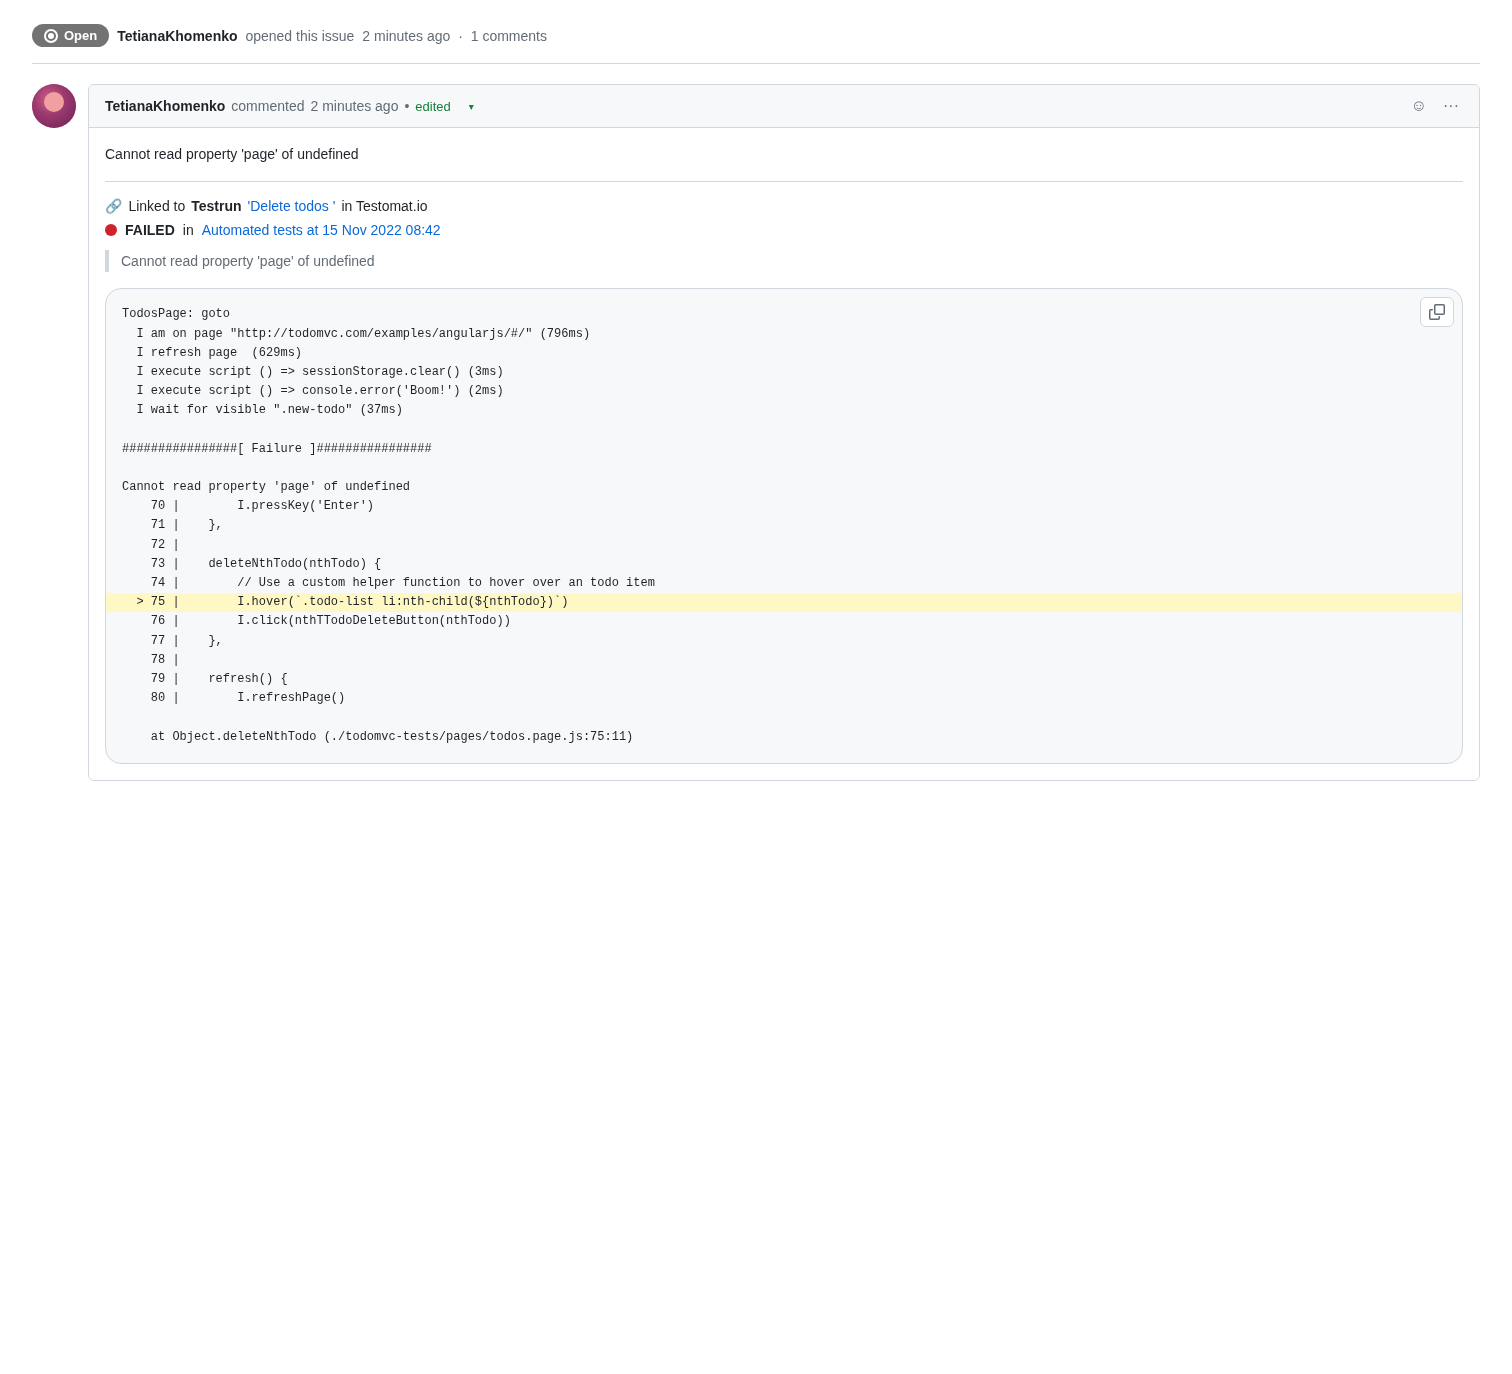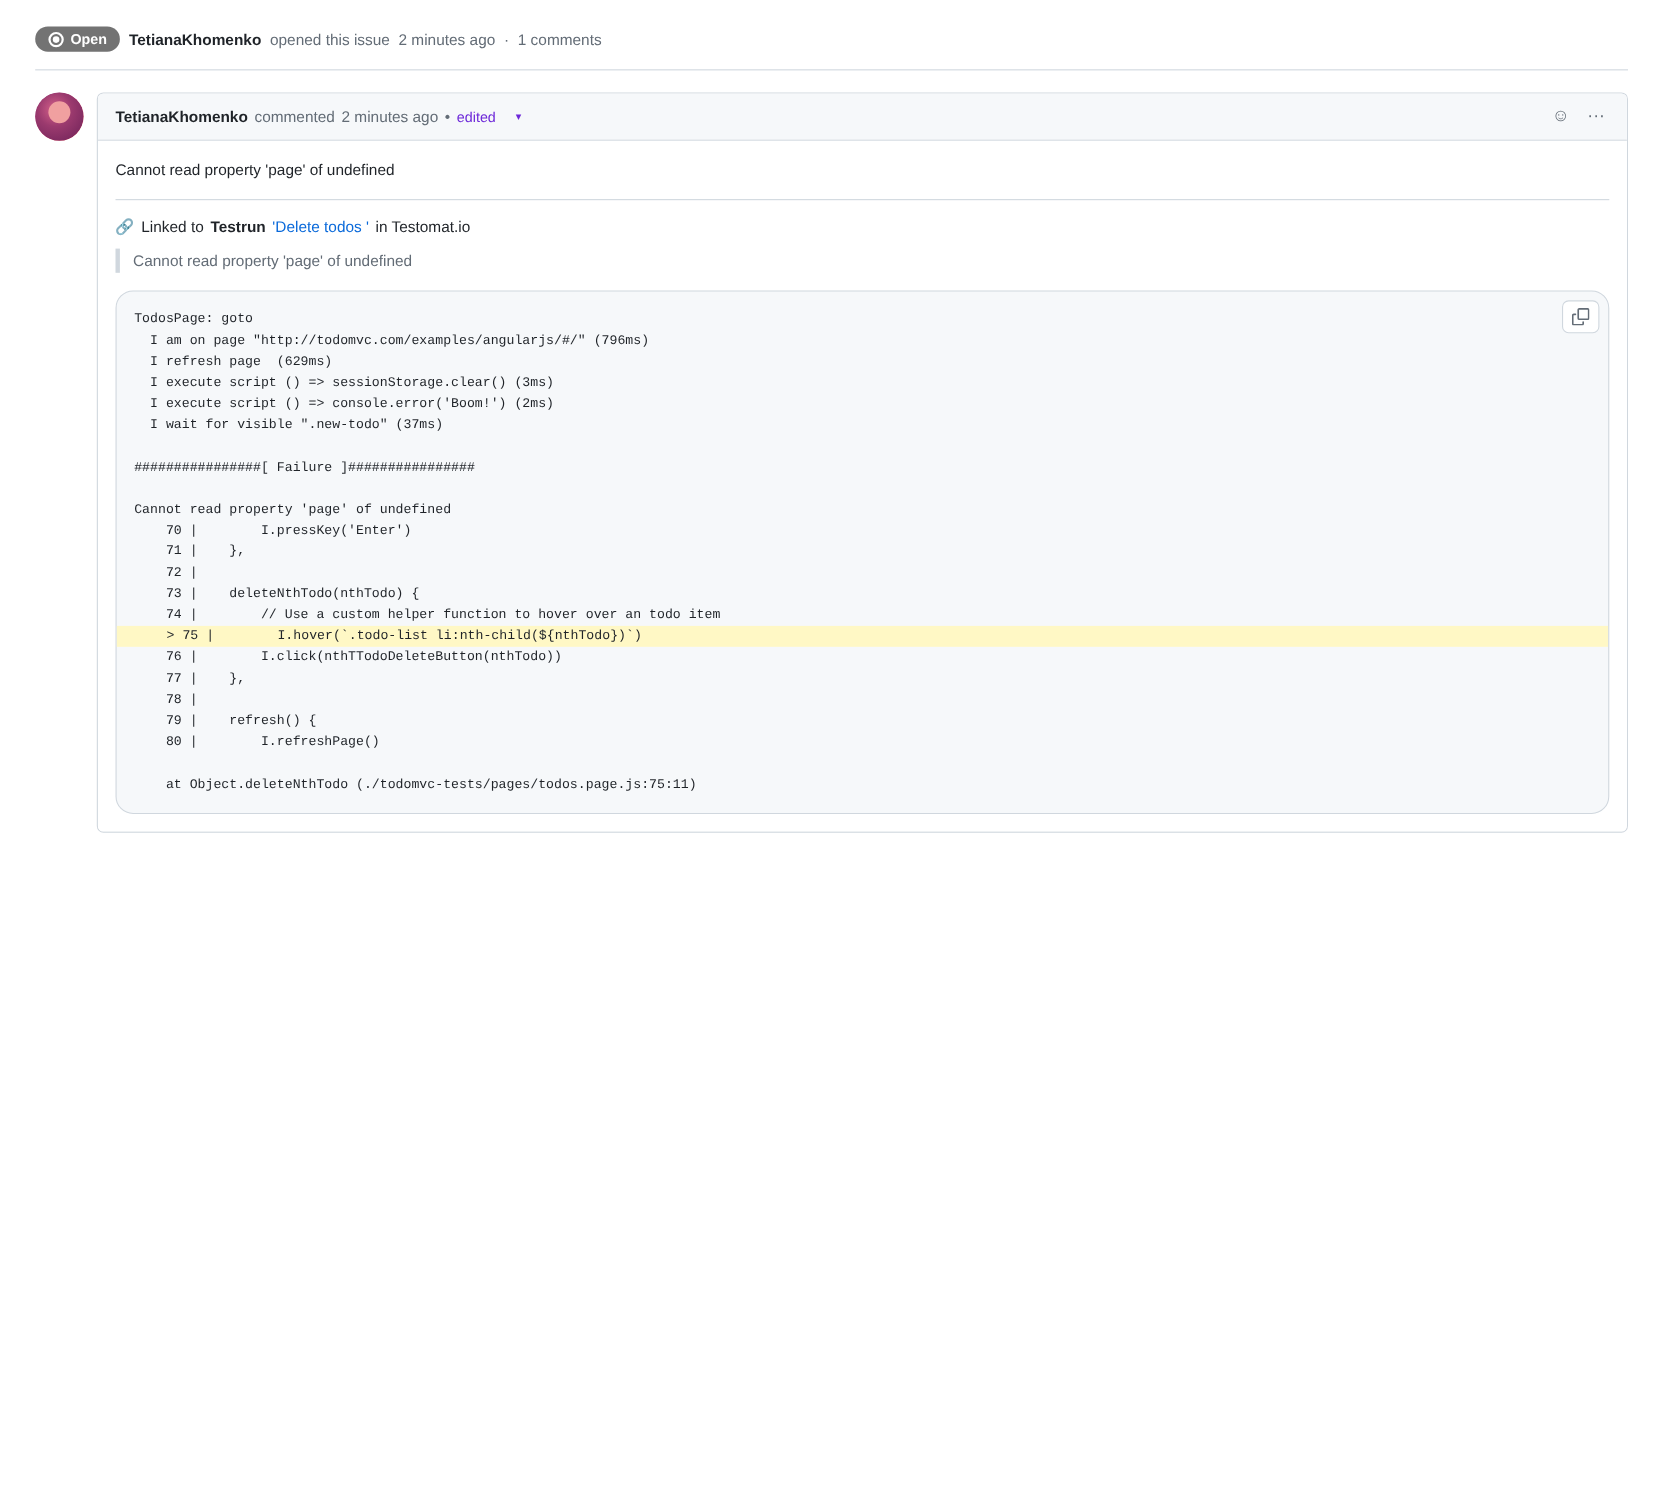--- a/index.html
+++ b/index.html
@@ -149,21 +149,21 @@
       font-weight: 600;
       color: #1f2328;
       text-decoration: none;
     }
 
     .comment-timestamp {
       color: #636c76;
     }
 
     .edited-label {
-      color: #6d28d9;
+      color: #15803d;
       font-size: 13px;
       display: inline-flex;
       align-items: center;
       gap: 18px;
     }
 
     .edited-chevron {
       font-size: 10px;
     }
 
@@ -284,21 +284,21 @@
       color: #636c76;
       display: flex;
       align-items: center;
       justify-content: center;
     }
 
     .line-highlight {
       background: #fff8c5;
       display: block;
       margin: 0 -16px;
-      padding: 0 31px;
+      padding: 0 16px;
     }
 
     .red-dot {
       display: inline-block;
       width: 12px;
       height: 12px;
       background: #cf222e;
       border-radius: 50%;
       flex-shrink: 0;
     }
@@ -359,20 +359,26 @@
 
       <div class="linked-section">
         <div class="linked-row">
           <span class="link-icon">🔗</span>
           <span>Linked to</span>
           <span class="testrun-name">Testrun</span>
           <a class="test-link" href="#">'Delete todos '</a>
           <span>in Testomat.io</span>
         </div>
 
+        <div class="failed-row">
+          <span class="red-dot"></span>
+          <span class="failed-badge">FAILED</span>
+          <span>in</span>
+          <a class="failed-link" href="#">Automated tests at 15 Nov 2022 08:42</a>
+        </div>
       </div>
 
       <div class="error-quote">
         <div>Cannot read property 'page' of undefined</div>
       </div>
 
       <div class="code-block-wrapper">
         <button class="copy-btn" title="Copy">
           <svg width="16" height="16" viewBox="0 0 16 16" fill="currentColor">
             <path d="M0 6.75C0 5.784.784 5 1.75 5h1.5a.75.75 0 010 1.5h-1.5a.25.25 0 00-.25.25v7.5c0 .138.112.25.25.25h7.5a.25.25 0 00.25-.25v-1.5a.75.75 0 011.5 0v1.5A1.75 1.75 0 019.25 16h-7.5A1.75 1.75 0 010 14.25v-7.5z"></path>

